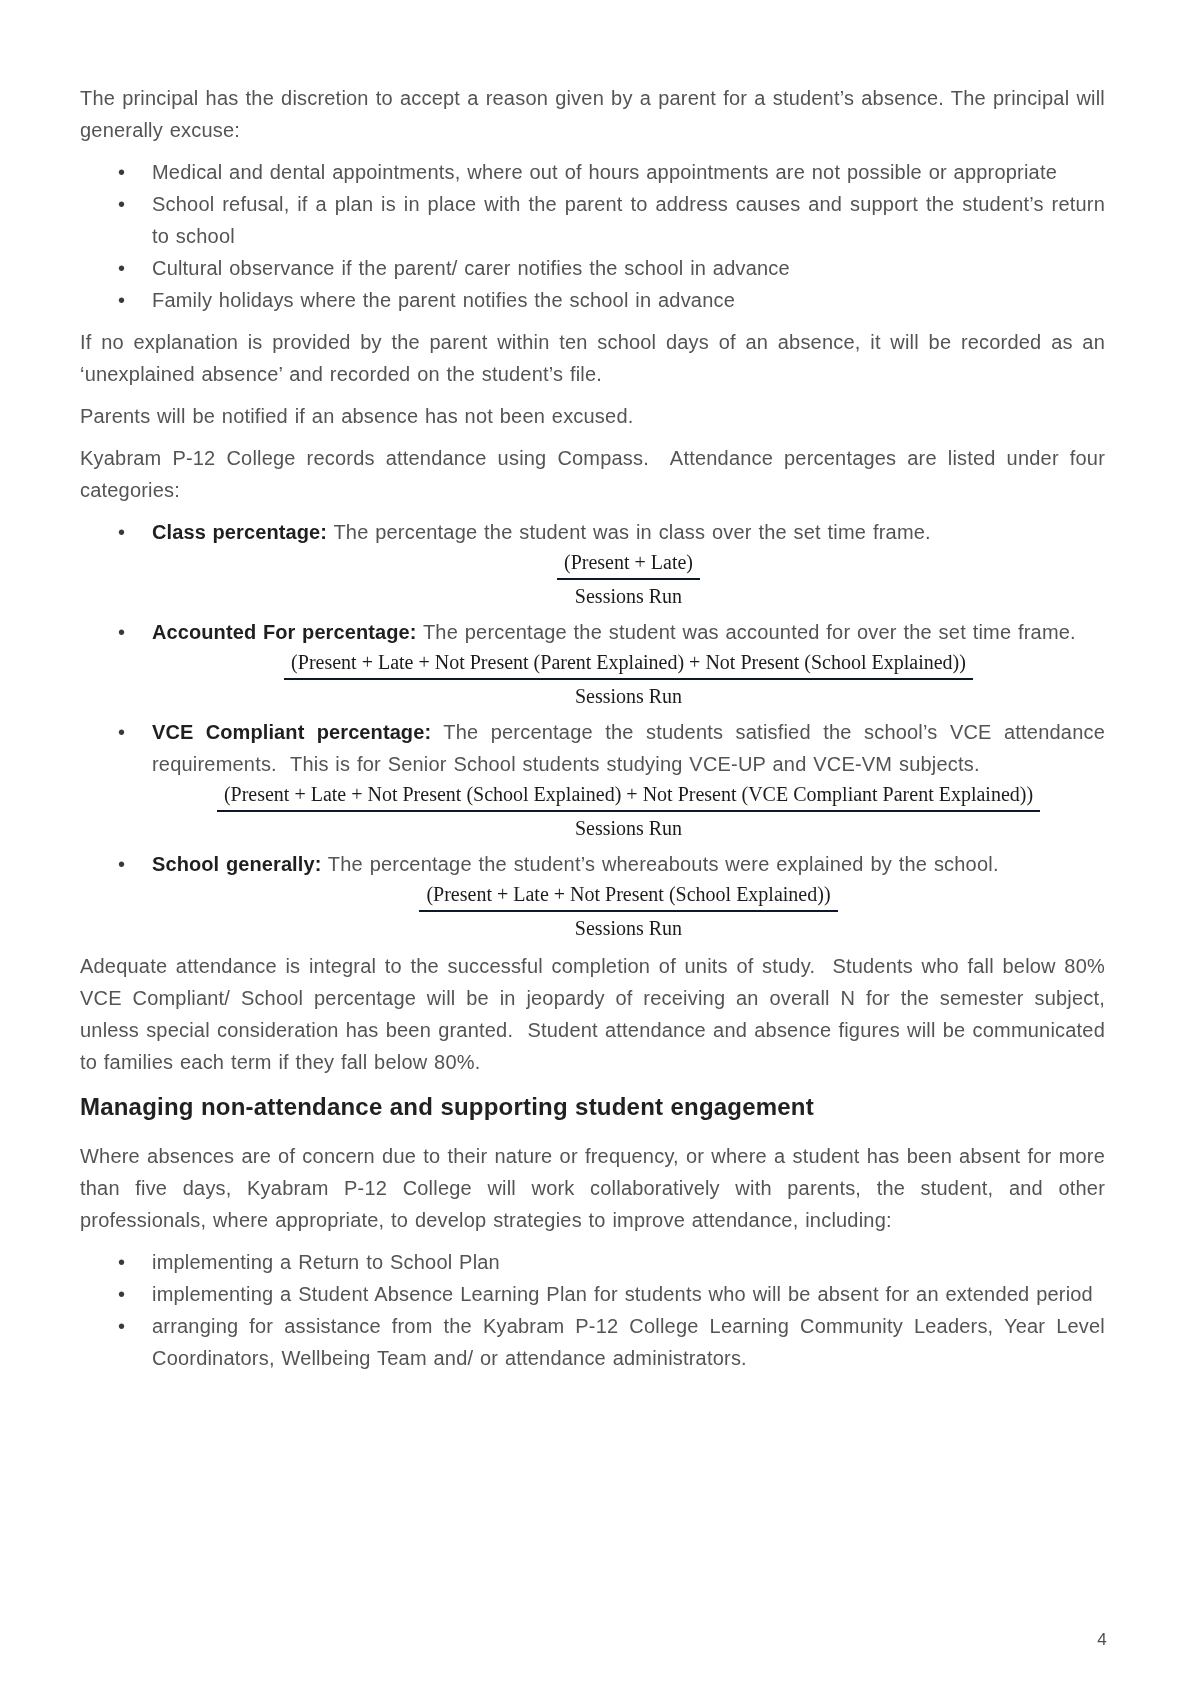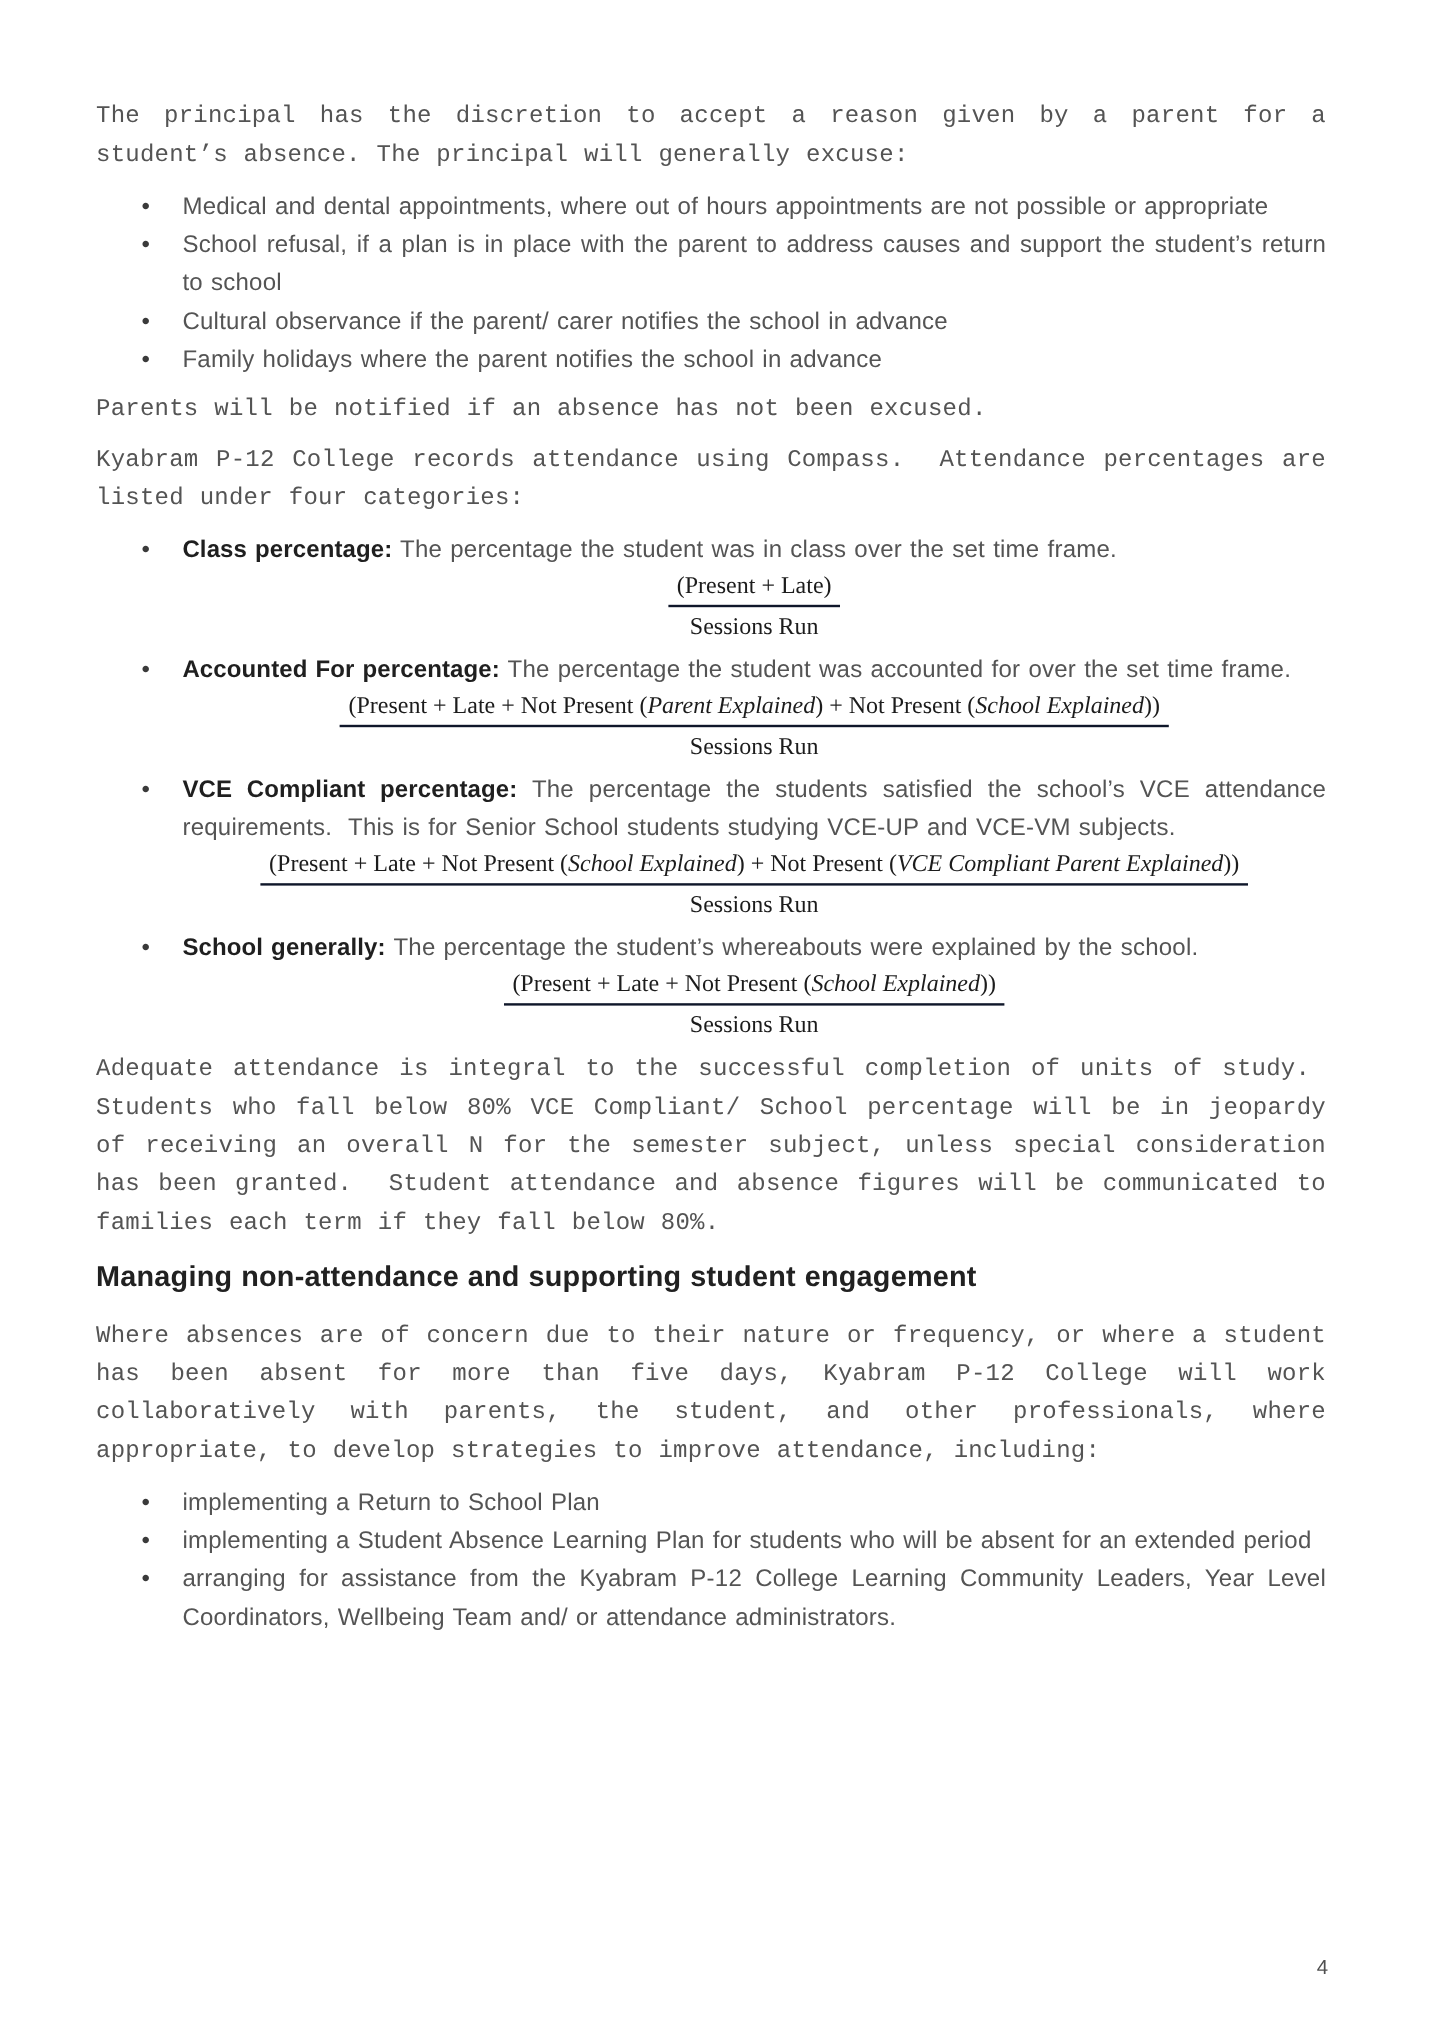--- a/index.html
+++ b/index.html
@@ -19,21 +19,20 @@
     font-size: 20px;
     line-height: 32px;
     letter-spacing: 0.2px;
     word-spacing: 1px;
     color: #545454;
     overflow: hidden;
   }
   p.para {
     margin: 0 0 10px 0;
     text-align: justify;
-    font-family: Liberation Mono, monospace;
   }
   ul.bullets {
     list-style: none;
     margin: 0 0 10px 0;
     padding: 0;
   }
   ul.bullets > li {
     position: relative;
     padding-left: 72px;
     text-align: justify;
@@ -72,21 +71,20 @@
     display: block;
     padding: 0 7px 4px 7px;
     border-bottom: 2px solid #0f172a;
     white-space: nowrap;
   }
   .frac .den {
     display: block;
     padding-top: 4px;
   }
   .it {
-    font-style: italic;
   }
   h2.section-heading {
     font-size: 24px;
     line-height: 34px;
     font-weight: 700;
     color: #212121;
     letter-spacing: 0.2px;
     word-spacing: 0.5px;
     margin: 12px 0 16px 0;
     text-align: left;
@@ -107,20 +105,21 @@
 
   <p class="para">The principal has the discretion to accept a reason given by a parent for a student’s absence. The principal will generally excuse:</p>
 
   <ul class="bullets">
     <li>Medical and dental appointments, where out of hours appointments are not possible or appropriate</li>
     <li>School refusal, if a plan is in place with the parent to address causes and support the student’s return to school</li>
     <li>Cultural observance if the parent/ carer notifies the school in advance</li>
     <li>Family holidays where the parent notifies the school in advance</li>
   </ul>
 
+  <p class="para">If no explanation is provided by the parent within ten school days of an absence, it will be recorded as an ‘unexplained absence’ and recorded on the student’s file.</p>
 
   <p class="para">Parents will be notified if an absence has not been excused.</p>
 
   <p class="para">Kyabram P-12 College records attendance using Compass.&nbsp; Attendance percentages are listed under four categories:</p>
 
   <ul class="bullets categories">
 
     <li>
       <b class="cat-label">Class percentage:</b>
       <span>The percentage the student was in class over the set time frame.</span>

